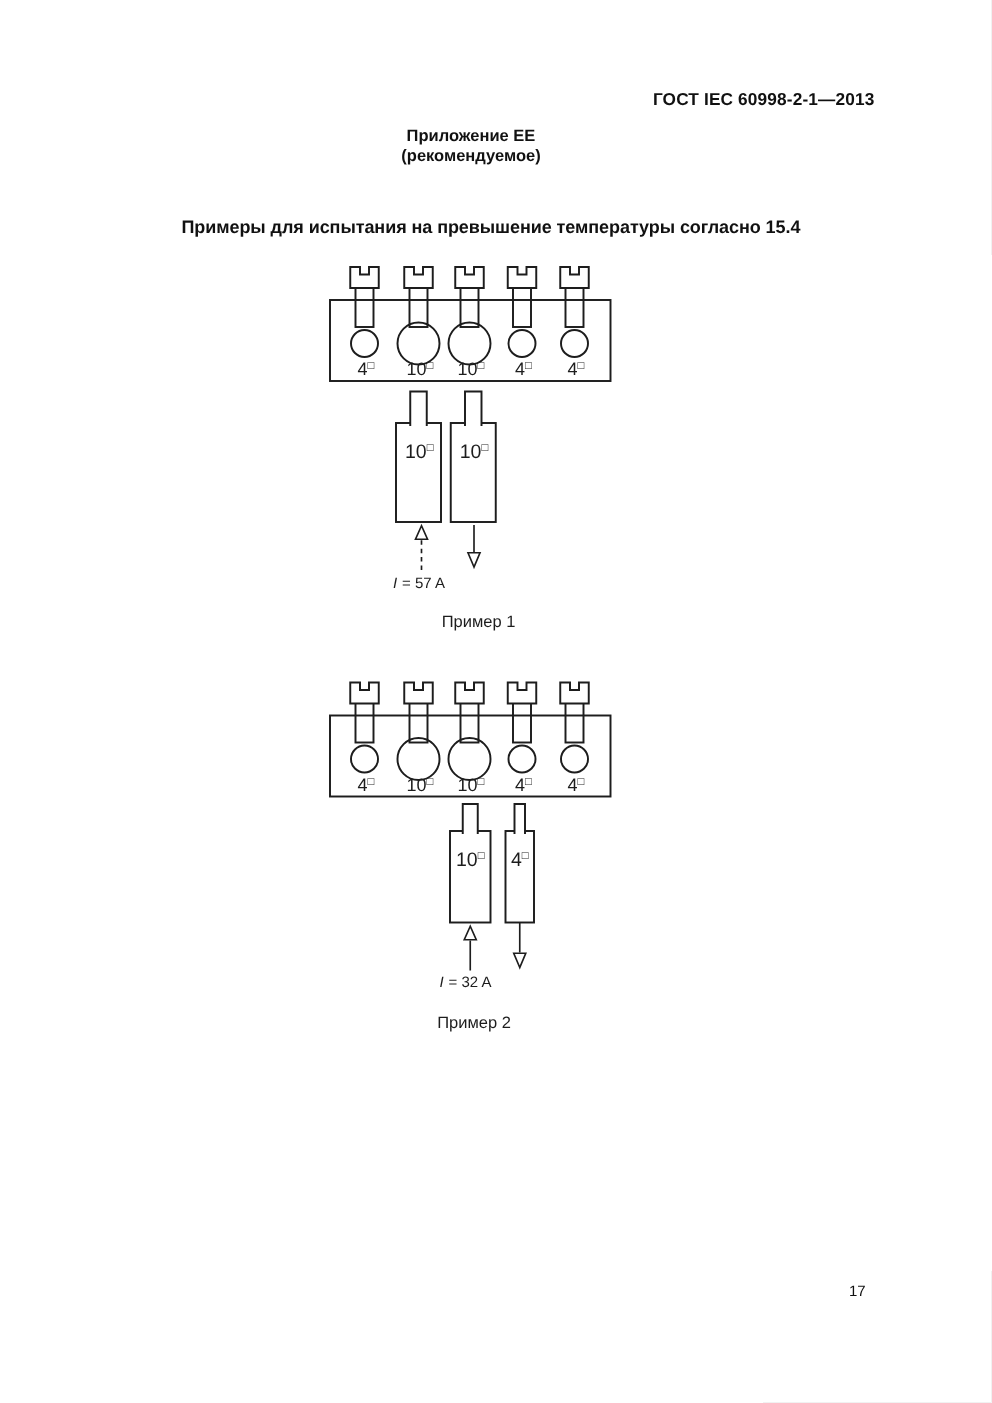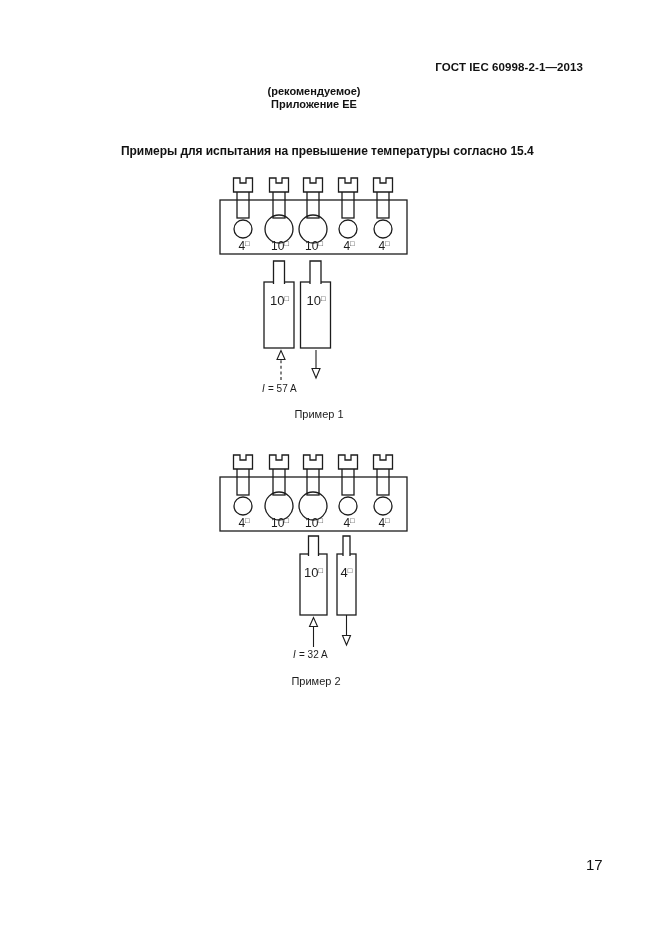--- a/index.html
+++ b/index.html
@@ -17,22 +17,22 @@
   }
   .annex {
     position:absolute; top:85px; left:0; width:628px;
     text-align:center; font-weight:bold; font-size:11px; line-height:1.18;
   }
   .section-heading {
     position:absolute; top:144px; left:121px;
     font-size:12px; font-weight:bold; letter-spacing:-0.05px;
   }
   .page-number {
-    position:absolute; top:856px; left:586px;
-    font-size:15px;
+    position:absolute; top:856px; left:566px;
+    font-size:10px;
   }
   svg.diagram { position:absolute; }
   .ln  { stroke:#1d1d1d; stroke-width:1.3; }
   .thin{ stroke:#1d1d1d; stroke-width:1.1; }
   .dash{ stroke-dasharray:3,2.6; }
   svg text { fill:#1d1d1d; font-family:"Liberation Sans", sans-serif; stroke:none; }
   .tlabel { font-size:12px; }
   .clabel { font-size:13px; }
   .sup    { font-size:7.5px; }
   .ilabel { font-size:10px; }
@@ -40,22 +40,22 @@
   .caption{ font-size:11px; }
 </style>
 </head>
 <body>
 
 <div class="page">
 
   <div class="doc-number">ГОСТ IEC 60998-2-1—2013</div>
 
   <div class="annex">
+    <div>Приложение ЕЕ</div>
     <div>(рекомендуемое)</div>
-    <div>Приложение ЕЕ</div>
   </div>
 
   <div class="section-heading">Примеры для испытания на превышение температуры согласно 15.4</div>
 
   <svg class="diagram" style="left:200px; top:168px;" width="240" height="262" viewBox="0 0 240 262">
     <defs>
       <g id="screw-shape">
         <rect class="ln" x="-6" y="23" width="12" height="27" fill="none"></rect>
         <path class="ln" d="M -9.5 24 L -9.5 10 L -3 10 L -3 15 L 3 15 L 3 10 L 9.5 10 L 9.5 24 Z" fill="#fff"></path>
       </g>

